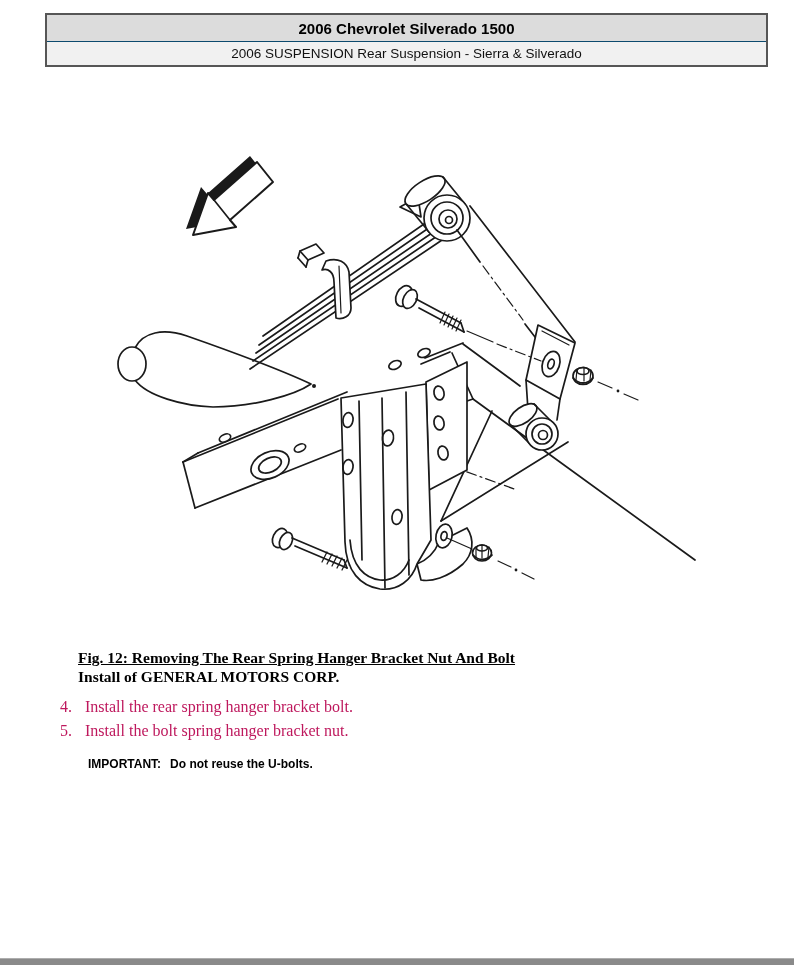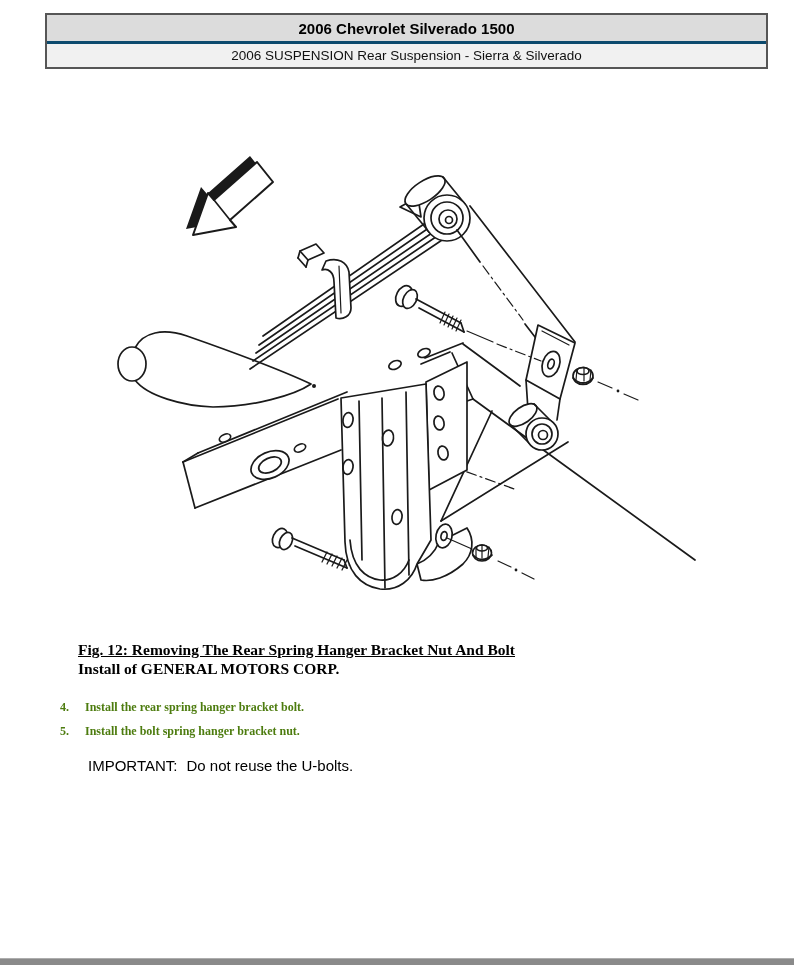--- a/index.html
+++ b/index.html
@@ -1,46 +1,46 @@
 <!DOCTYPE html>
 <html style="--page-bg: #ffffff; --header-row1-bg: #dcdcdc; --header-row2-bg: #f1f1f1; --header-border: #565656; --line-art: #1a1a1a; --bottom-bar: #8a8a8a;"><head>
 <meta charset="utf-8">
 <style>
   html,body { margin:0; padding:0; background:var(--page-bg,#fff); }
   .page { position:relative; width:794px; height:965px; background:var(--page-bg,#fff);
           font-family:"Liberation Serif",serif; overflow:hidden; }
 
   .header-table { position:absolute; left:45px; top:13px; width:719px;
                   border:2px solid var(--header-border,#565656); }
-  .header-row1 { background:var(--header-row1-bg,#dcdcdc); border-bottom:3px solid #0c4a6e;
+  .header-row1 { background:var(--header-row1-bg,#dcdcdc); border-bottom:1px solid #0c4a6e;
                  text-align:center; font-family:"Liberation Sans",sans-serif;
                  font-weight:bold; font-size:15px; padding:5px 0 4px; color:#000; }
   .header-row2 { background:var(--header-row2-bg,#f1f1f1); text-align:center;
                  font-family:"Liberation Sans",sans-serif; font-size:13.5px;
                  padding:4px 16px 4px; color:#111; }
 
   .diagram { position:absolute; left:95px; top:112px; width:610px; height:515px; }
 
   .ln  { fill:none; stroke:var(--line-art,#1a1a1a); stroke-width:1.7;
          stroke-linecap:round; stroke-linejoin:round; }
   .fw  { fill:#fff; }
   .fb  { fill:var(--line-art,#1a1a1a); stroke:none; }
   .thin{ stroke-width:1.2; }
   .dd  { stroke-width:1.2; stroke-dasharray:10 4 2 4; }
 
   .figure-caption { position:absolute; left:78px; top:640px; font-weight:bold;
                     font-size:15.5px; line-height:19px; color:#000; }
-  .caption-title  { text-decoration:underline; }
-
-  .steps { position:absolute; left:60px; top:695px; font-size:12px; line-height:24px; color:#4d7c0f;font-weight:bold; }
+  .caption-title  { text-decoration:underline;margin-top:8px; }
+
+  .steps { position:absolute; left:60px; top:695px; font-size:16px; line-height:24px; color:#be185d; }
   .step-num { display:inline-block; width:25px; }
 
   .important { position:absolute; left:88px; top:757px;
-               font-family:"Liberation Sans",sans-serif; font-weight:normal;
-               font-size:15px; color:#000; }
+               font-family:"Liberation Sans",sans-serif; font-weight:bold;
+               font-size:12px; color:#000; }
   .imp-label { margin-right:9px; }
 
   .bottom-bar { position:absolute; left:0; top:958px; width:794px; height:7px;
                 background:var(--bottom-bar,#8a8a8a); border-top:1px solid #adadad; }
 </style>
 </head>
 <body>
 
 <div class="page">
 

